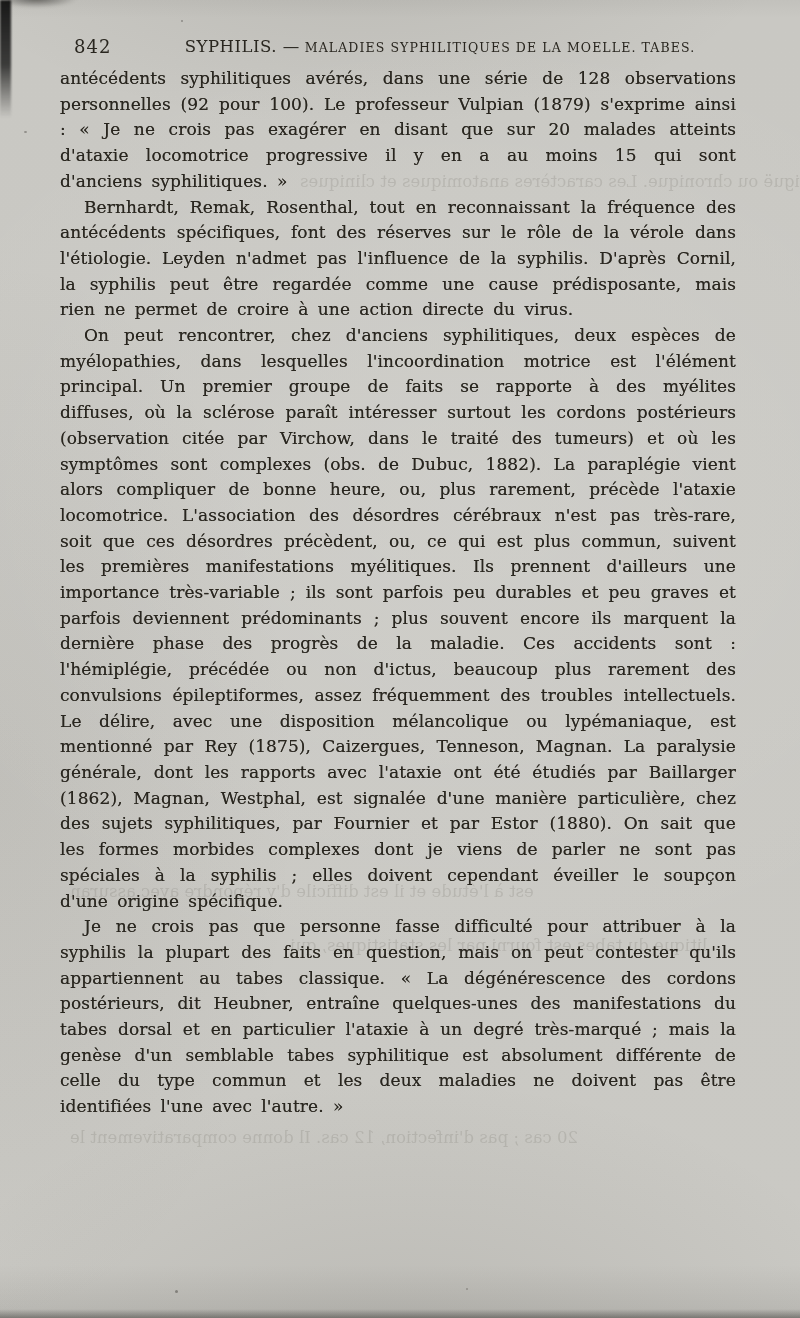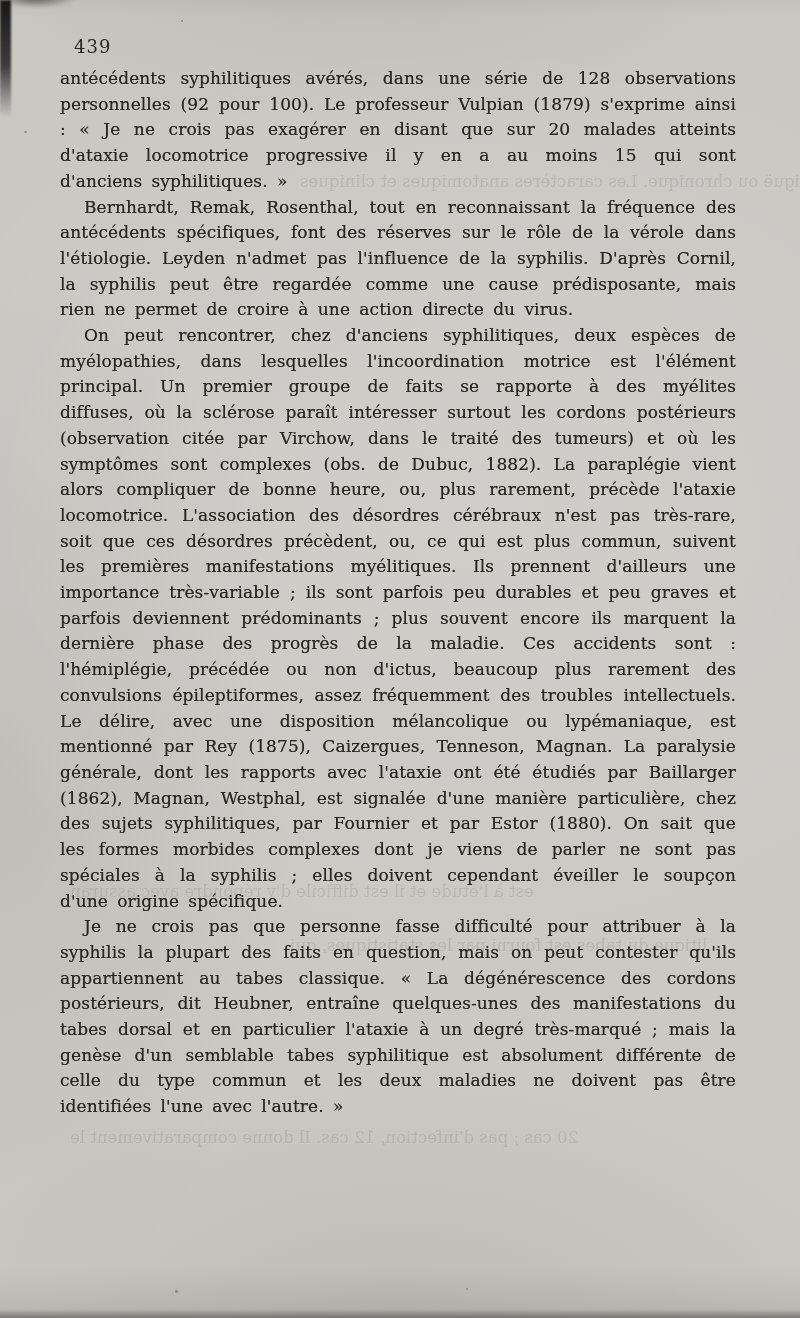--- a/index.html
+++ b/index.html
@@ -113,21 +113,22 @@
   <div class="paper-vignette"></div>
 
   <div class="bleed-layer" id="bleed-layer">
       <div class="bleed" style="top: 172px; left: 300px;">subaiguë ou chronique. Les caractères anatomiques et cliniques</div>
       <div class="bleed" style="top: 882px; left: 70px;">est à l'étude et il est difficile d'y répondre avec assuran</div>
       <div class="bleed" style="top: 936px; left: 290px;">litique du tabes est fourni par les statistiques, qui</div>
       <div class="bleed" style="top: 1128px; left: 70px;">20 cas ; pas d'infection, 12 cas. Il donne comparativement le</div>
     </div>
 
   <div class="header">
-    <span class="pagenum">439</span>
+    <span class="pagenum">842</span>
+    <span class="running-title"><span class="rt-main">SYPHILIS. —</span> <span class="rt-sub">MALADIES SYPHILITIQUES DE LA MOELLE. TABES.</span></span>
   </div>
 
   <div class="body-text" id="body-text">
       <p class="para">antécédents syphilitiques avérés, dans une série de 128 observations personnelles (92 pour 100). Le professeur Vulpian (1879) s'exprime ainsi : « Je ne crois pas exagérer en disant que sur 20 malades atteints d'ataxie locomotrice progressive il y en a au moins 15 qui sont d'anciens syphilitiques. »</p>
       <p class="para indent">Bernhardt, Remak, Rosenthal, tout en reconnaissant la fréquence des antécédents spécifiques, font des réserves sur le rôle de la vérole dans l'étiologie. Leyden n'admet pas l'influence de la syphilis. D'après Cornil, la syphilis peut être regardée comme une cause prédisposante, mais rien ne permet de croire à une action directe du virus.</p>
       <p class="para indent">On peut rencontrer, chez d'anciens syphilitiques, deux espèces de myélopathies, dans lesquelles l'incoordination motrice est l'élément principal. Un premier groupe de faits se rapporte à des myélites diffuses, où la sclérose paraît intéresser surtout les cordons postérieurs (observation citée par Virchow, dans le traité des tumeurs) et où les symptômes sont complexes (obs. de Dubuc, 1882). La paraplégie vient alors compliquer de bonne heure, ou, plus rarement, précède l'ataxie locomotrice. L'association des désordres cérébraux n'est pas très-rare, soit que ces désordres précèdent, ou, ce qui est plus commun, suivent les premières manifestations myélitiques. Ils prennent d'ailleurs une importance très-variable ; ils sont parfois peu durables et peu graves et parfois deviennent prédominants ; plus souvent encore ils marquent la dernière phase des progrès de la maladie. Ces accidents sont : l'hémiplégie, précédée ou non d'ictus, beaucoup plus rarement des convulsions épileptiformes, assez fréquemment des troubles intellectuels. Le délire, avec une disposition mélancolique ou lypémaniaque, est mentionné par Rey (1875), Caizergues, Tenneson, Magnan. La paralysie générale, dont les rapports avec l'ataxie ont été étudiés par Baillarger (1862), Magnan, Westphal, est signalée d'une manière particulière, chez des sujets syphilitiques, par Fournier et par Estor (1880). On sait que les formes morbides complexes dont je viens de parler ne sont pas spéciales à la syphilis ; elles doivent cependant éveiller le soupçon d'une origine spécifique.</p>
       <p class="para indent">Je ne crois pas que personne fasse difficulté pour attribuer à la syphilis la plupart des faits en question, mais on peut contester qu'ils appartiennent au tabes classique. « La dégénérescence des cordons postérieurs, dit Heubner, entraîne quelques-unes des manifestations du tabes dorsal et en particulier l'ataxie à un degré très-marqué ; mais la genèse d'un semblable tabes syphilitique est absolument différente de celle du type commun et les deux maladies ne doivent pas être identifiées l'une avec l'autre. »</p>
     </div>
 
   <div class="edge-left-strip"></div>

